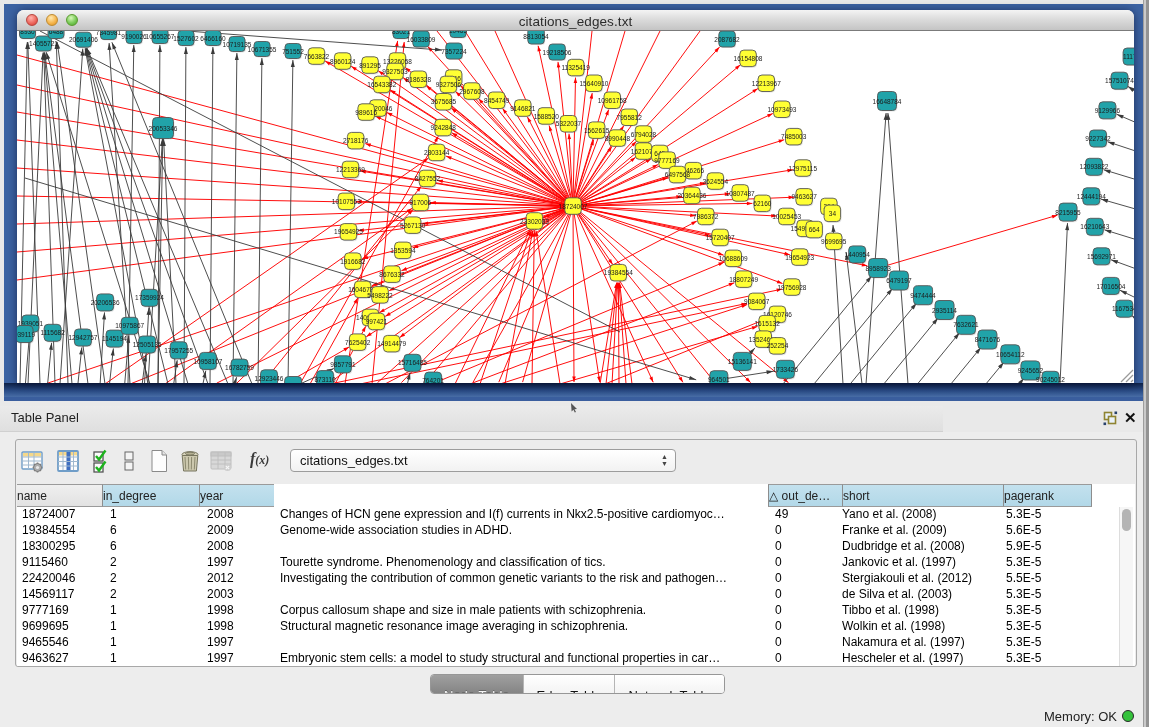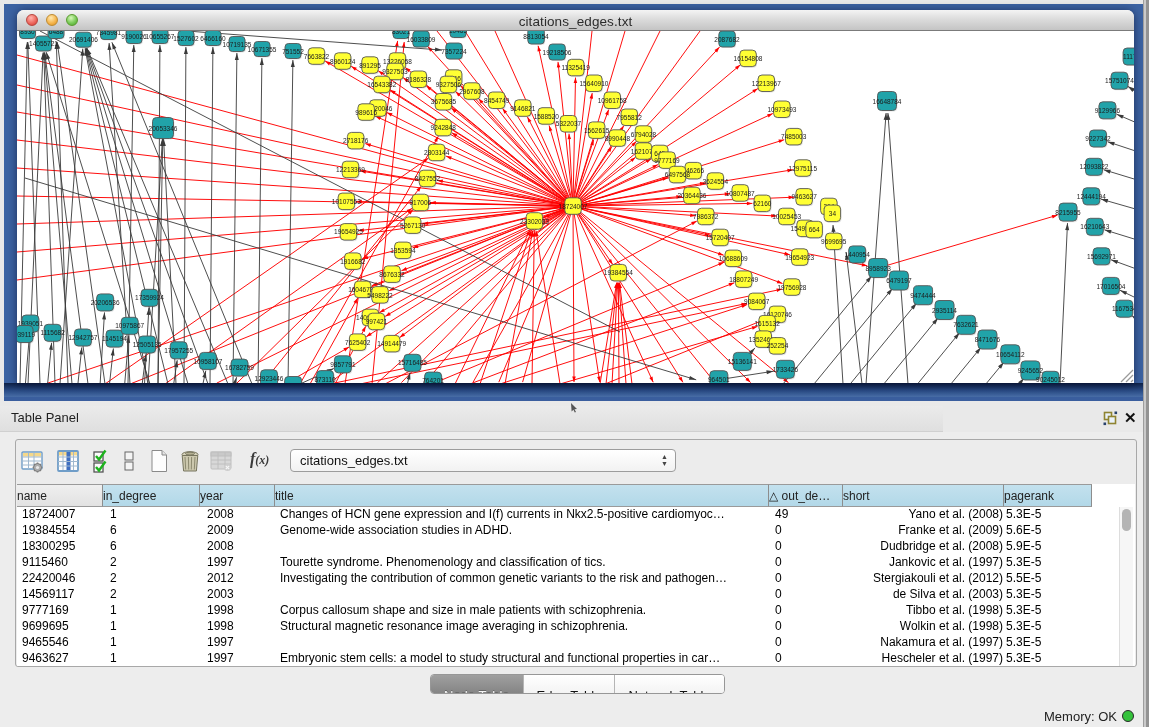--- a/index.html
+++ b/index.html
@@ -21,21 +21,21 @@
 .icon{top:9px}
 #dropdown{left:274px;top:9px;width:386px;height:23px;background:linear-gradient(180deg,#ffffff,#f2f2f2);border:1px solid #9c9c9c;border-radius:4px;font-size:13px;color:#111;line-height:21px;padding-left:9px}
 #dropdown .arr{right:7px;top:3px;font-size:7px;line-height:7px;color:#444;text-align:center}
 #tablewrap{left:1px;top:44px;width:1118px;height:183px;background:#fff}
 #thead{left:0;top:0;width:1117px;height:23px}
 .th{position:absolute;top:0;height:23px;background:linear-gradient(180deg,#c3e1ee,#b2d8e8);border-left:1px solid #8d8d8d;border-top:1px solid #9a9a9a;border-bottom:1px solid #9a9a9a;font-size:12px;color:#222;text-align:left;line-height:22px}
 .th.gray{background:linear-gradient(180deg,#efefef,#e2e2e2)}
 #tbody{left:0;top:23px;width:1117px}
 .tr{position:relative;height:16px;font-size:12px;color:#000;white-space:nowrap}
 .c{position:absolute;top:0;height:16px;line-height:15px;overflow:hidden}
-.c0{left:5px;width:80px}.c1{left:93px;width:90px}.c2{left:190px;width:70px}.c3{left:263px;width:488px}.c4{left:758px;width:70px}.c5{left:825px;width:161px;text-align:right}.c6{left:989px;width:95px}
+.c0{left:5px;width:80px}.c1{left:93px;width:90px}.c2{left:190px;width:70px}.c3{left:263px;width:488px}.c4{left:758px;width:70px}.c5{left:825px;width:161px;text-align:left}.c6{left:989px;width:95px}
 #vsb{left:1102px;top:23px;width:14px;height:160px;background:#f6f6f6;border-left:1px solid #ddd}
 #vsb .thumb{left:2px;top:2px;width:9px;height:22px;background:#b4b4b4;border-radius:5px}
 #tabs{left:430px;top:674px;height:20px;display:flex;border:1px solid #979797;border-radius:4px;overflow:hidden;background:#fff}
 .tab{font-size:13px;line-height:18px;padding:12px 13px;color:#111;background:linear-gradient(180deg,#ffffff,#f0f0f0)}
 .tab.sel{background:linear-gradient(180deg,#a0a0a0,#7c7c7c);color:#f4f4f4;text-shadow:0 -1px 0 #666}
 .tab+.tab{border-left:1px solid #b5b5b5}
 #memory{right:32px;top:709px;font-size:13px;color:#222}
 #memdot{right:15px;top:710px;width:12px;height:12px;border-radius:50%;background:#35c23c;border:1.5px solid #2a2a2a}
 #cursor{left:570px;top:399px}
 </style></head>
@@ -930,21 +930,20 @@
           <circle cx="17.5" cy="18.5" r="3.5" fill="#b5b5b5"></circle>
           <path d="M15.8 16.8 L19.2 20.2 M19.2 16.8 L15.8 20.2" stroke="#fff" stroke-width="1.2"></path>
         </svg></div>
     <div class="abs" style="left:234px;top:10px;font-size:16px;font-style:italic;font-weight:bold;color:#3a3a3a;font-family:'Liberation Serif',serif">f<span style="font-size:12px">(x)</span></div>
     <div class="abs" id="dropdown">citations_edges.txt<span class="abs arr">▲<br>▼</span></div>
     <div class="abs" id="tablewrap">
       <div class="abs" id="thead">
         <div class="th gray" style="left:0px;width:85px;border-left:none">name</div>
         <div class="th" style="left:85px;width:97px">in_degree</div>
         <div class="th" style="left:182px;width:75px">year</div>
-        <div class="th" style="left:257px;width:494px">title</div>
         <div class="th" style="left:751px;width:74px">△ out_de…</div>
         <div class="th" style="left:825px;width:161px">short</div>
         <div class="th" style="left:986px;width:89px;border-right:1px solid #8d8d8d">pagerank</div>
       </div>
       <div class="abs" id="tbody">
           <div class="tr">
             <div class="c c0">18724007</div>
             <div class="c c1">1</div>
             <div class="c c2">2008</div>
             <div class="c c3">Changes of HCN gene expression and I(f) currents in Nkx2.5-positive cardiomyoc…</div>

